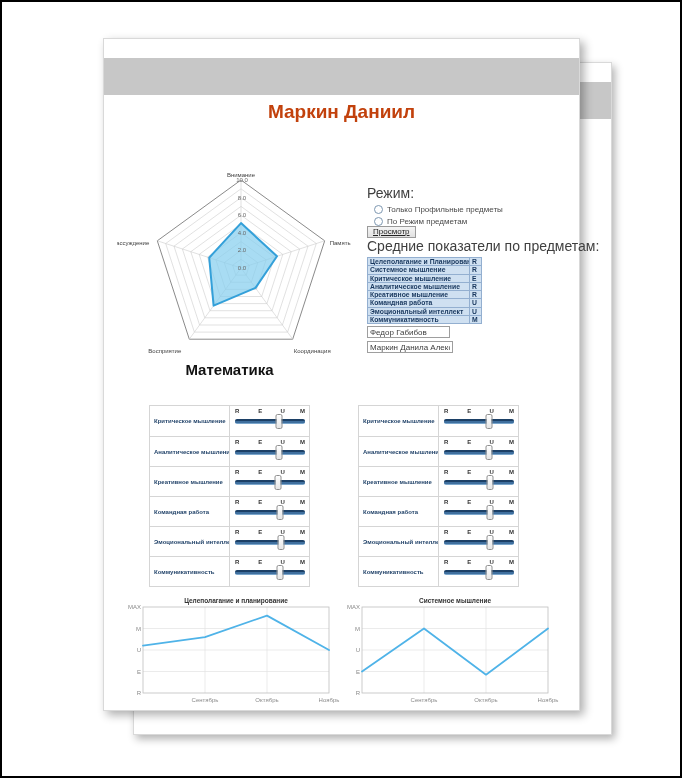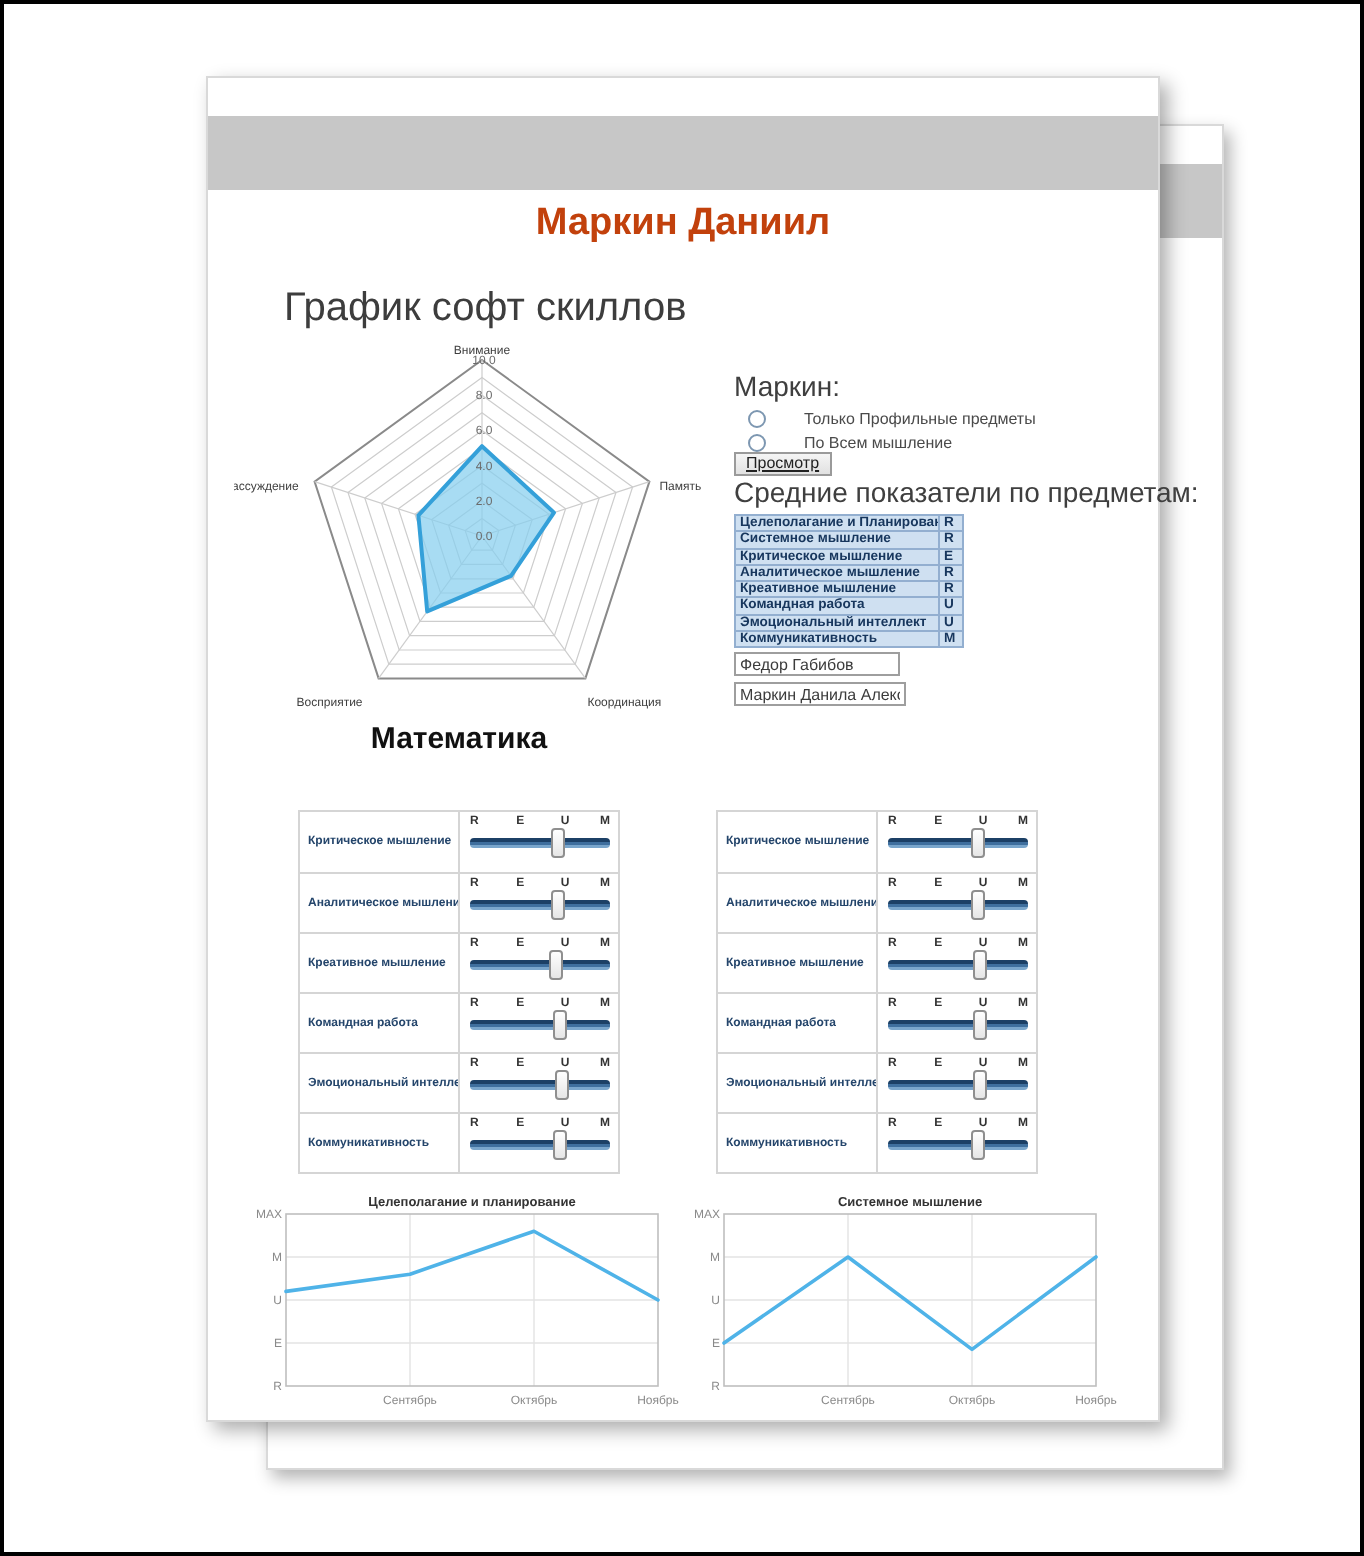--- a/index.html
+++ b/index.html
@@ -10,21 +10,21 @@
   .sheet-front{left:101px;top:36px;width:477px;height:673px;box-shadow:4px 4px 9px rgba(0,0,0,.32);}
   .band{position:absolute;left:0;right:0;top:19px;height:37px;background:#c7c7c7;}
   .report-title{position:absolute;left:0;right:0;top:19px;height:37px;line-height:37px;text-align:center;
                 font-size:26px;font-weight:bold;color:#0d0d0d;}
   .student-name{position:absolute;left:0;right:0;top:62px;text-align:center;font-size:19px;font-weight:bold;color:#c2410c;}
   .radar-title{position:absolute;left:38px;top:104px;font-size:20px;color:#3d3d3d;}
   .radar-svg{position:absolute;left:13px;top:133px;}
   svg text{font-family:"Liberation Sans",sans-serif;}
   .mode-label{position:absolute;left:263px;top:146px;font-size:14px;color:#3f3f3f;}
   .radio-group{position:absolute;left:270px;top:166px;}
-  .radio{display:flex;align-items:center;gap:19px;font-size:8px;color:#4a4a4a;margin-bottom:3px;white-space:nowrap;}
+  .radio{display:flex;align-items:center;gap:4px;font-size:8px;color:#4a4a4a;margin-bottom:3px;white-space:nowrap;}
   .radio-circle{width:7px;height:7px;border:1px solid #7d97b1;border-radius:50%;background:#fff;flex:0 0 auto;}
   .view-btn{position:absolute;left:263px;top:187px;height:12px;font-size:8px;color:#222;
             font-family:"Liberation Sans",sans-serif;background:linear-gradient(#f5f5f5,#e1e1e1);
             border:1px solid #9a9a9a;padding:0 5px;line-height:10px;text-decoration:underline;}
   .avg-heading{position:absolute;left:263px;top:199px;font-size:14px;color:#3f3f3f;white-space:nowrap;}
   .avg-table{position:absolute;left:263px;top:218px;width:115px;border-top:1px solid #93afd0;box-sizing:border-box;}
   .avg-row{display:flex;height:8.25px;background:#cfe0f1;border:1px solid #93afd0;border-top:none;box-sizing:border-box;align-items:center;}
   .avg-skill{width:99px;font-size:6.8px;font-weight:bold;color:#17365d;padding-left:2px;white-space:nowrap;overflow:hidden;}
   .avg-grade{flex:1;align-self:stretch;border-left:1px solid #93afd0;font-size:6.8px;font-weight:bold;color:#17365d;
              display:flex;align-items:center;padding-left:2px;}
@@ -57,21 +57,20 @@
 <div class="canvas">
 
   <div class="sheet sheet-back">
     <div class="band"></div>
   </div>
 
   <div class="sheet sheet-front">
     <div class="band"></div>
     <div class="student-name">Маркин Даниил</div>
 
-    <div class="radar-title">График софт скиллов</div>
     <svg id="radar" class="radar-svg" width="250" height="192" viewBox="0 0 250 192">
         <polygon points="124.0,87.2 132.4,93.3 129.2,103.1 118.8,103.1 115.6,93.3" fill="none" stroke="#cdcdcd" stroke-width="0.6"></polygon>
         <polygon points="124.0,78.4 140.7,90.6 134.3,110.2 113.7,110.2 107.3,90.6" fill="none" stroke="#cdcdcd" stroke-width="0.6"></polygon>
         <polygon points="124.0,69.6 149.1,87.8 139.5,117.4 108.5,117.4 98.9,87.8" fill="none" stroke="#cdcdcd" stroke-width="0.6"></polygon>
         <polygon points="124.0,60.8 157.5,85.1 144.7,124.5 103.3,124.5 90.5,85.1" fill="none" stroke="#cdcdcd" stroke-width="0.6"></polygon>
         <polygon points="124.0,52.0 165.8,82.4 149.9,131.6 98.1,131.6 82.2,82.4" fill="none" stroke="#cdcdcd" stroke-width="0.6"></polygon>
         <polygon points="124.0,43.2 174.2,79.7 155.0,138.7 93.0,138.7 73.8,79.7" fill="none" stroke="#cdcdcd" stroke-width="0.6"></polygon>
         <polygon points="124.0,34.4 182.6,77.0 160.2,145.8 87.8,145.8 65.4,77.0" fill="none" stroke="#cdcdcd" stroke-width="0.6"></polygon>
         <polygon points="124.0,25.6 191.0,74.2 165.4,153.0 82.6,153.0 57.0,74.2" fill="none" stroke="#cdcdcd" stroke-width="0.6"></polygon>
         <polygon points="124.0,16.8 199.3,71.5 170.6,160.1 77.4,160.1 48.7,71.5" fill="none" stroke="#cdcdcd" stroke-width="0.6"></polygon>
@@ -88,29 +87,29 @@
         <text x="125" y="62.8" text-anchor="middle" font-size="6" fill="#6a6a6a">4.0</text>
         <text x="125" y="80.4" text-anchor="middle" font-size="6" fill="#6a6a6a">2.0</text>
         <text x="125" y="98" text-anchor="middle" font-size="6" fill="#6a6a6a">0.0</text>
         <text x="124" y="5" text-anchor="middle" font-size="6" fill="#3f3f3f">Внимание</text>
         <text x="212.69297343397352" y="72.80650449500463" text-anchor="start" font-size="6" fill="#3f3f3f">Память</text>
         <text x="176.72510220173763" y="181.19349550499538" text-anchor="start" font-size="6" fill="#3f3f3f">Координация</text>
         <text x="64.27489779826237" y="181.19349550499538" text-anchor="end" font-size="6" fill="#3f3f3f">Восприятие</text>
         <text x="32.30702656602648" y="72.80650449500465" text-anchor="end" font-size="6" fill="#3f3f3f">Рассуждение</text>
       </svg>
 
-    <div class="mode-label">Маркин:</div>
+    <div class="mode-label">Режим:</div>
     <div class="radio-group">
       <div class="radio">
         <span class="radio-circle"></span>
         <span>Только Профильные предметы</span>
       </div>
       <div class="radio">
         <span class="radio-circle"></span>
-        <span>По Всем мышление</span>
+        <span>По Режим предметам</span>
       </div>
     </div>
     <button class="view-btn">Просмотр</button>
 
     <div class="avg-heading">Средние показатели по предметам:</div>
     <div class="avg-table">
       <div class="avg-row">
         <div class="avg-skill">Целеполагание и Планирование</div>
         <div class="avg-grade">R</div>
       </div>

